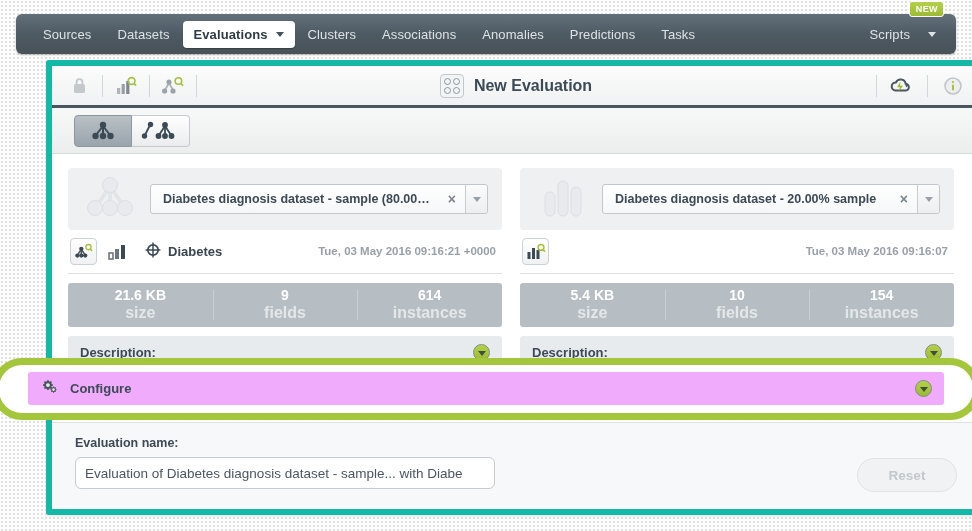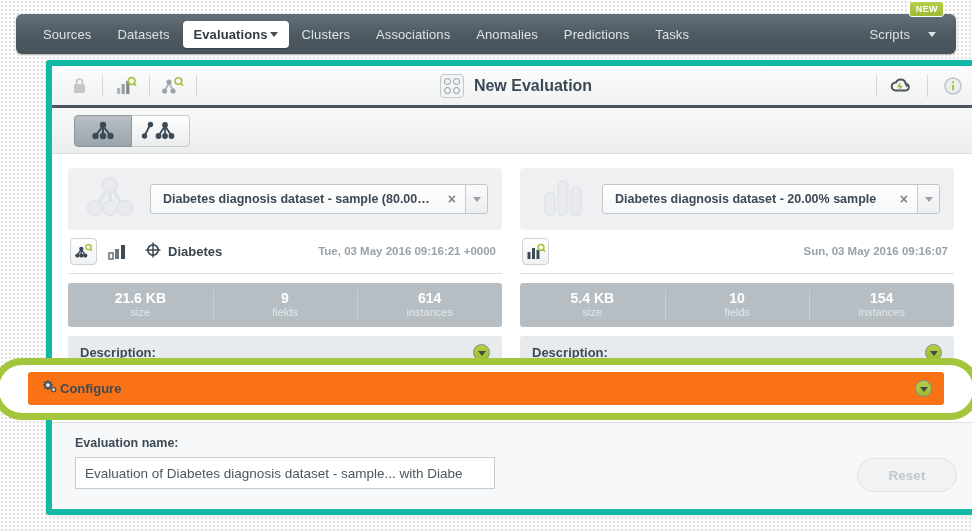--- a/index.html
+++ b/index.html
@@ -54,21 +54,21 @@
 
   .nav-item.active {
     background: #ffffff;
     color: #2f3b44;
     font-weight: bold;
     border-radius: 4px;
     padding: 6px 11px;
     box-shadow: 0 1px 1px rgba(0,0,0,0.25);
     display: flex;
     align-items: center;
-    gap: 2px;
+    gap: 8px;
   }
 
   .caret-dark {
     width: 0; height: 0;
     border-left: 4.5px solid transparent;
     border-right: 4.5px solid transparent;
     border-top: 5px solid #44505a;
   }
   .caret-light {
     width: 0; height: 0;
@@ -355,23 +355,24 @@
     width: 1px;
     background: #c9cfd3;
   }
   .stat-val {
     font-size: 14px;
     font-weight: bold;
     color: #ffffff;
     line-height: 1.15;
   }
   .stat-lbl {
-    font-size: 11px;
+    font-size: 16px;
     color: #e3e7e9;
     line-height: 1.2;
+    font-weight: bold;
   }
 
   .descrow {
     margin-top: 9px;
     height: 33px;
     background: #e8ebee;
     border-radius: 3px;
     display: flex;
     align-items: center;
     padding: 0 12px;
@@ -411,28 +412,29 @@
     background: #ffffff;
     z-index: 6;
   }
 
   .configure-row {
     position: absolute;
     left: 28px;
     top: 372px;
     width: 916px;
     height: 33px;
-    background: #f97316;
+    background: #f0abfc;
     border-radius: 3px;
     display: flex;
     align-items: center;
     padding: 0 12px;
     font-size: 13px;
     font-weight: bold;
     color: #3d4a55;
+    gap: 10px;
     z-index: 7;
   }
 
   
   .footer {
     position: absolute;
     left: 1px;
     right: 1px;
     bottom: 1px;
     height: 86px;
@@ -449,21 +451,21 @@
     font-size: 12.5px;
     font-weight: bold;
     color: #3d4a55;
     margin-bottom: 7px;
   }
 
   .text-input {
     width: 420px;
     height: 32px;
     border: 1px solid #c6cbcf;
-    border-radius: 0;
+    border-radius: 6px;
     background: #ffffff;
     font-size: 13.5px;
     color: #4a5660;
     padding: 0 9px;
     font-family: "Liberation Sans", sans-serif;
     outline: none;
   }
 
   .btn-area {
     margin-left: auto;
@@ -740,21 +742,21 @@
           <div class="meta-row">
             <div class="sqbtn">
               <svg width="20" height="17" viewBox="0 0 20 17">
                 <rect x="1.5" y="9" width="3" height="7" fill="#3c4a55"></rect>
                 <rect x="6" y="5" width="3" height="11" fill="#3c4a55"></rect>
                 <rect x="10.5" y="7" width="3" height="9" fill="#3c4a55"></rect>
                 <circle cx="15" cy="4.4" r="2.9" fill="none" stroke="#a7c13e" stroke-width="1.5"></circle>
                 <line x1="17" y1="6.6" x2="19" y2="8.6" stroke="#a7c13e" stroke-width="1.7"></line>
               </svg>
             </div>
-            <div class="timestamp">Sun, 03 May 2016 09:16:07</div>
+            <div class="timestamp">Tue, 03 May 2016 09:16:07</div>
           </div>
 
           <div class="stats">
             <div class="stat">
               <span class="stat-val">5.4 KB</span>
               <span class="stat-lbl">size</span>
             </div>
             <div class="stat">
               <span class="stat-val">10</span>
               <span class="stat-lbl">fields</span>

